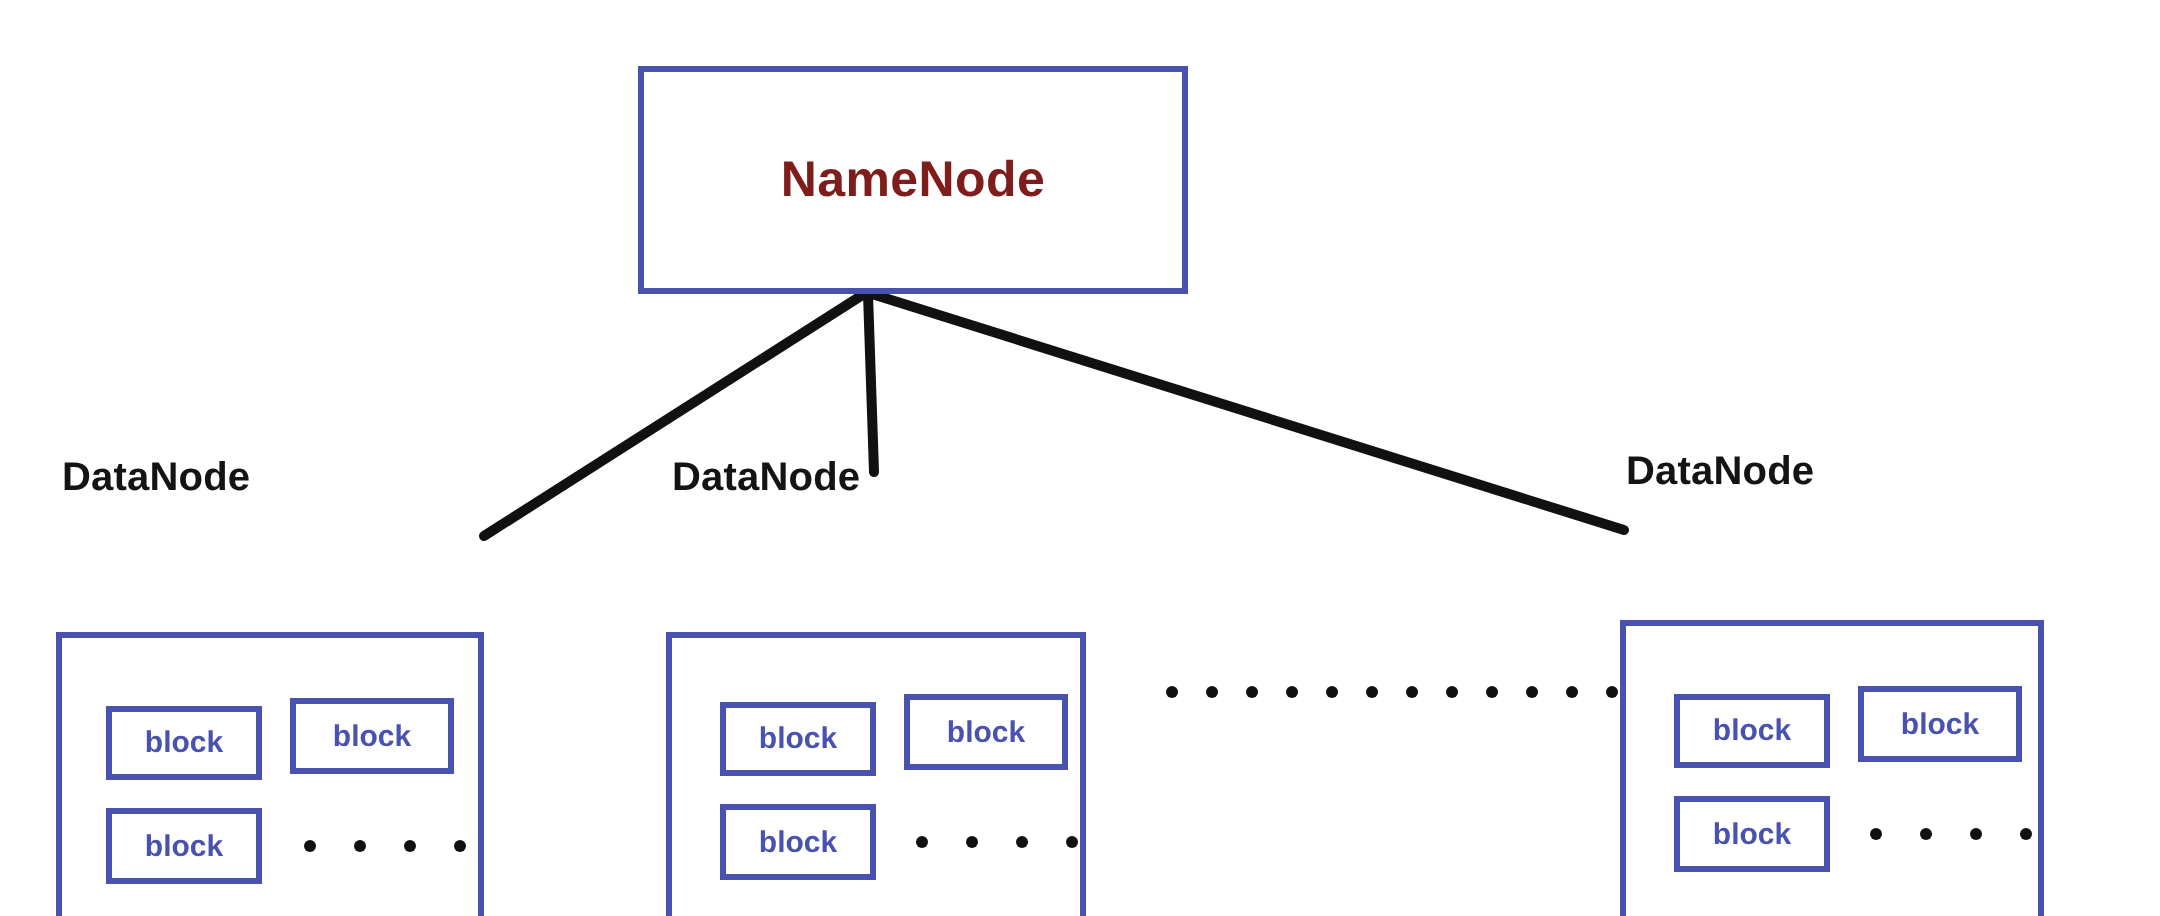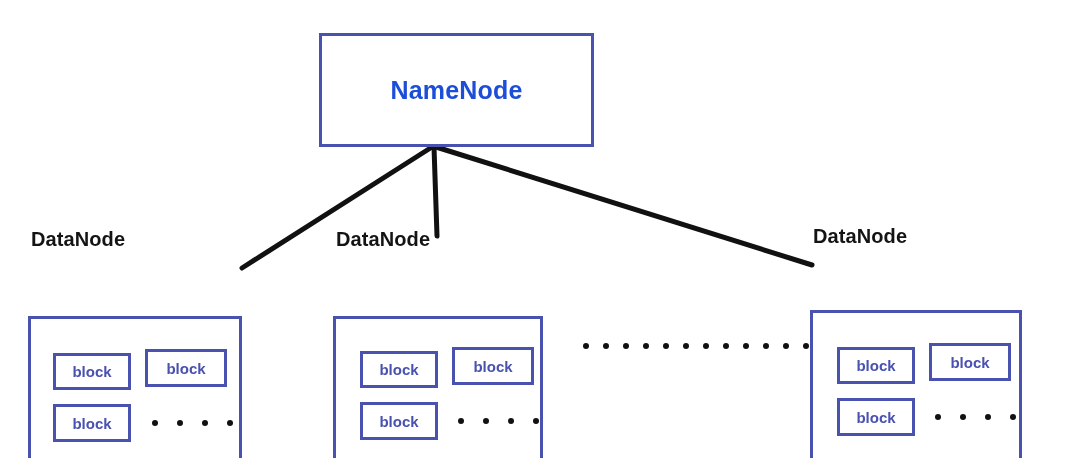--- a/index.html
+++ b/index.html
@@ -35,21 +35,21 @@
     height: 114px;
     box-sizing: border-box;
     border: 3px solid #4a52b0;
     background: #ffffff;
     display: flex;
     align-items: center;
     justify-content: center;
     z-index: 3;
   }
   .namenode-label {
-    color: #1d4ed8;
+    color: #7f1d1d;
     font-size: 25px;
     font-weight: bold;
     letter-spacing: 0.2px;
   }
 
   
   .datanode-group {
     position: absolute;
     z-index: 3;
     padding-left: 15px;

